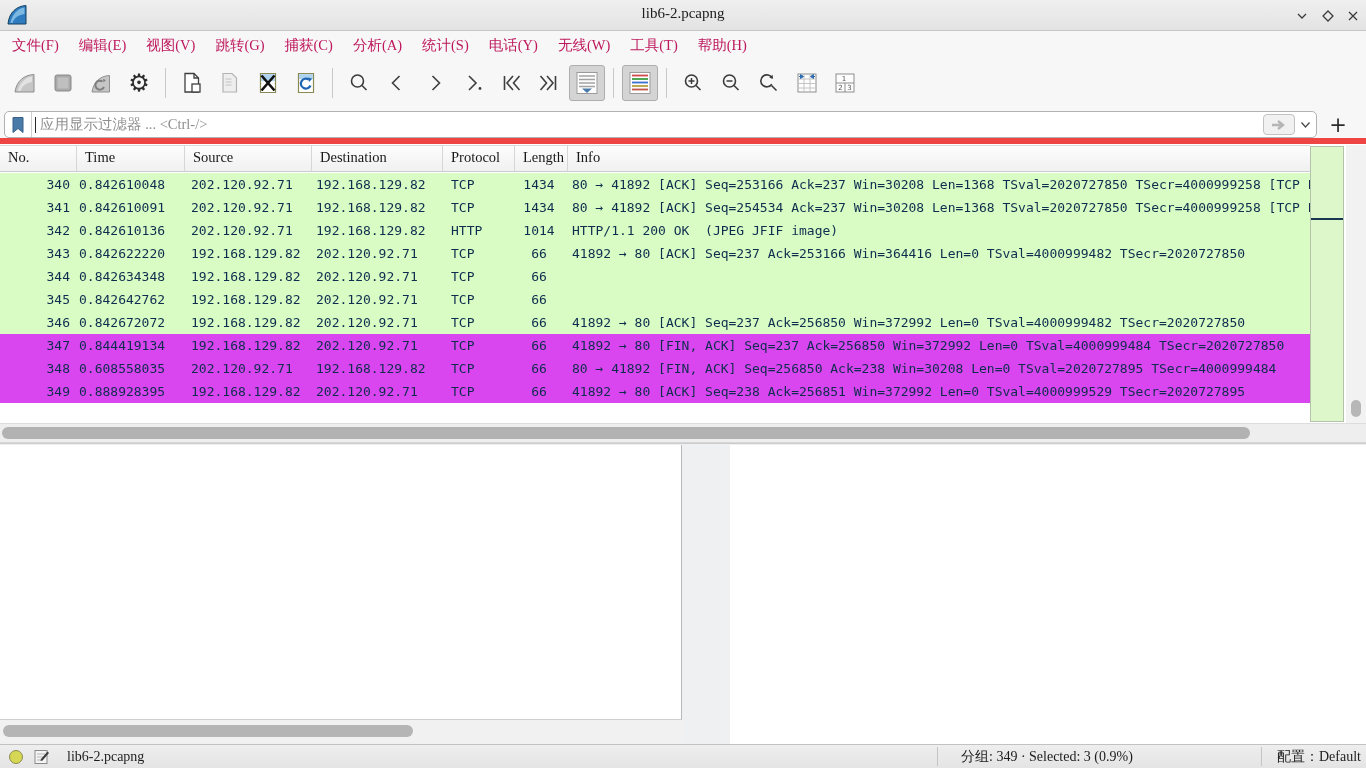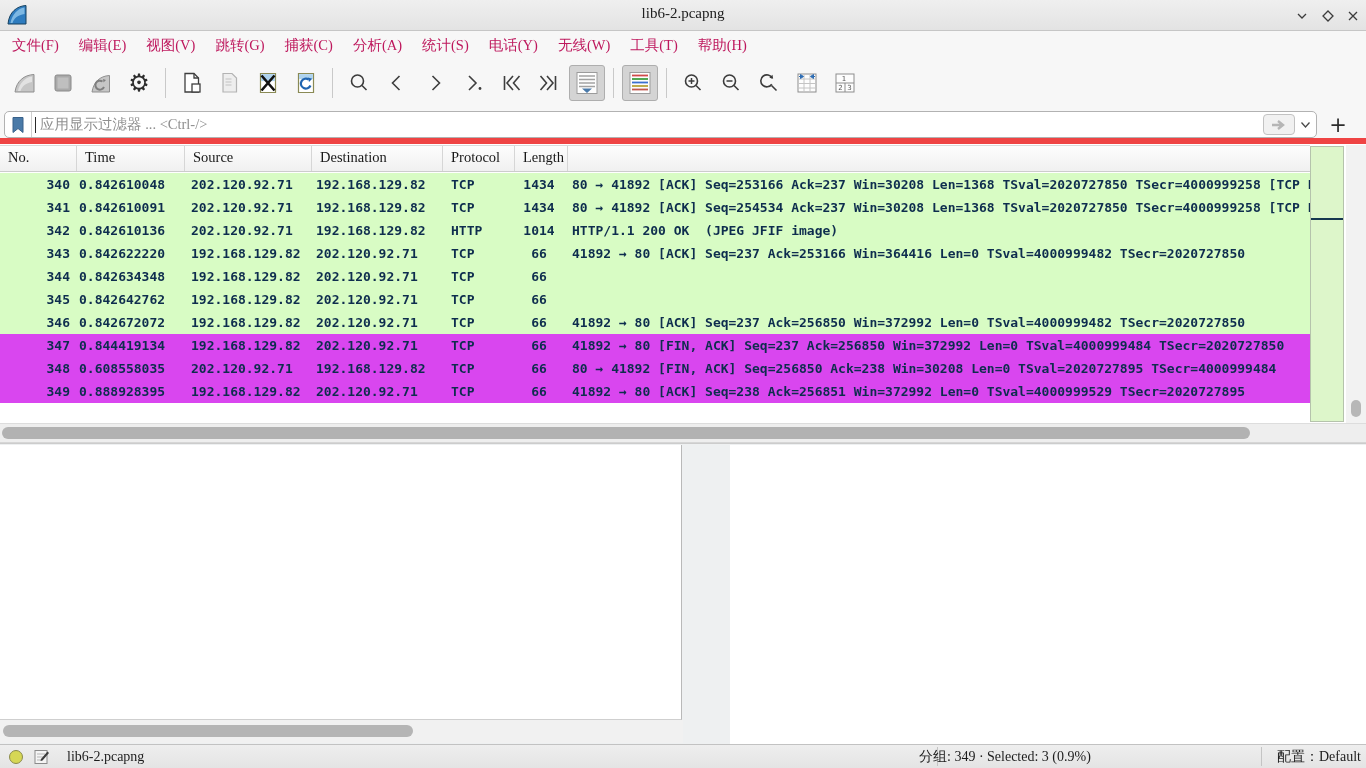--- a/index.html
+++ b/index.html
@@ -39,21 +39,21 @@
     display:flex;align-items:center;justify-content:center;margin-right:3px;flex:none;}
   .fb-dd{width:14px;display:flex;align-items:center;justify-content:center;margin-right:4px;flex:none;}
   .fb-plus{position:absolute;left:1326px;top:6px;width:24px;height:24px;display:flex;align-items:center;
     justify-content:center;font-size:21px;font-family:"DejaVu Sans",sans-serif;color:#2c2c2c;}
   
   .plist-header{position:absolute;top:145px;left:0;width:1310px;height:27px;box-sizing:border-box;
     display:grid;grid-template-columns:77px 108px 127px 131px 72px 53px 1fr;
     background:linear-gradient(#fdfdfd,#f0f0f0);border-top:1px solid #dadada;border-bottom:1px solid #cccccc;}
   .ph-cell{border-right:1px solid #d6d6d6;font-size:14.5px;color:#181818;padding:3px 0 0 8px;
     overflow:hidden;white-space:nowrap;}
-  .rows{position:absolute;top:173px;left:0;width:1310px;height:172px;font-weight:bold;}
+  .rows{position:absolute;top:173px;left:0;width:1310px;height:172px;}
   .prow{display:grid;grid-template-columns:77px 108px 127px 131px 72px 53px 1fr;height:23px;
     font-family:"DejaVu Sans Mono","Liberation Mono",monospace;font-size:13px;line-height:23px;
     color:#0e2d4e;white-space:pre;}
   .prow.green{background:#d8fcc4;}
   .prow.selected{background:#d946ef;}
   .cell{overflow:hidden;}
   .c-no{text-align:right;padding-right:7px;}
   .c-time{padding-left:2px;}
   .c-src{padding-left:6px;}
   .c-dst{padding-left:4px;}
@@ -77,21 +77,21 @@
   .d-hthumb{position:absolute;left:3px;top:5px;width:410px;height:12px;background:#b5b5b5;border-radius:6px;}
   .bytes-pane{position:absolute;left:730px;top:1px;width:636px;height:299px;background:#fff;}
   
   .statusbar{position:absolute;top:744px;left:0;width:1366px;height:24px;
     background:linear-gradient(#eeeeee,#e4e4e4);border-top:1px solid #c2c2c2;box-sizing:border-box;font-size:14px;}
   .sb-left{position:absolute;left:8px;top:0;height:23px;display:flex;align-items:center;gap:9px;}
   .sb-filename{margin-left:8px;color:#1c1c1c;}
   .sb-sep{position:absolute;top:2px;width:1px;height:19px;background:#c4c4c4;}
   .sb-sep1{left:937px;}
   .sb-sep2{left:1261px;}
-  .sb-packets{position:absolute;left:919px;top:3px;color:#1c1c1c;}
+  .sb-packets{position:absolute;left:961px;top:3px;color:#1c1c1c;}
   .sb-profile{position:absolute;left:1277px;top:3px;color:#1c1c1c;}
   svg{display:block;}
 </style>
 </head>
 <body>
 
 <div class="titlebar">
   <div class="tb-logo">
     <svg width="24" height="24" viewBox="0 0 24 24">
       <path d="M3 21 C4 9 12 3 21 2.5 L21 21 Z" fill="#2e7cbf" stroke="#16415f" stroke-width="1"></path>
@@ -297,20 +297,21 @@
   <div class="fb-plus">+</div>
 </div>
 
 <div class="plist-header">
   <div class="ph-cell">No.</div>
   <div class="ph-cell">Time</div>
   <div class="ph-cell">Source</div>
   <div class="ph-cell">Destination</div>
   <div class="ph-cell">Protocol</div>
   <div class="ph-cell">Length</div>
+  <div class="ph-cell" style="border-right:none">Info</div>
 </div>
 
 <div class="rows" id="rows">
     <div class="prow green"><div class="cell c-no">340</div><div class="cell c-time">0.842610048</div><div class="cell c-src">202.120.92.71</div><div class="cell c-dst">192.168.129.82</div><div class="cell c-proto">TCP</div><div class="cell c-len">1434</div><div class="cell c-info">80 → 41892 [ACK] Seq=253166 Ack=237 Win=30208 Len=1368 TSval=2020727850 TSecr=4000999258 [TCP P</div></div>
     <div class="prow green"><div class="cell c-no">341</div><div class="cell c-time">0.842610091</div><div class="cell c-src">202.120.92.71</div><div class="cell c-dst">192.168.129.82</div><div class="cell c-proto">TCP</div><div class="cell c-len">1434</div><div class="cell c-info">80 → 41892 [ACK] Seq=254534 Ack=237 Win=30208 Len=1368 TSval=2020727850 TSecr=4000999258 [TCP P</div></div>
     <div class="prow green"><div class="cell c-no">342</div><div class="cell c-time">0.842610136</div><div class="cell c-src">202.120.92.71</div><div class="cell c-dst">192.168.129.82</div><div class="cell c-proto">HTTP</div><div class="cell c-len">1014</div><div class="cell c-info">HTTP/1.1 200 OK  (JPEG JFIF image)</div></div>
     <div class="prow green"><div class="cell c-no">343</div><div class="cell c-time">0.842622220</div><div class="cell c-src">192.168.129.82</div><div class="cell c-dst">202.120.92.71</div><div class="cell c-proto">TCP</div><div class="cell c-len">66</div><div class="cell c-info">41892 → 80 [ACK] Seq=237 Ack=253166 Win=364416 Len=0 TSval=4000999482 TSecr=2020727850</div></div>
     <div class="prow green"><div class="cell c-no">344</div><div class="cell c-time">0.842634348</div><div class="cell c-src">192.168.129.82</div><div class="cell c-dst">202.120.92.71</div><div class="cell c-proto">TCP</div><div class="cell c-len">66</div></div>
     <div class="prow green"><div class="cell c-no">345</div><div class="cell c-time">0.842642762</div><div class="cell c-src">192.168.129.82</div><div class="cell c-dst">202.120.92.71</div><div class="cell c-proto">TCP</div><div class="cell c-len">66</div></div>
     <div class="prow green"><div class="cell c-no">346</div><div class="cell c-time">0.842672072</div><div class="cell c-src">192.168.129.82</div><div class="cell c-dst">202.120.92.71</div><div class="cell c-proto">TCP</div><div class="cell c-len">66</div><div class="cell c-info">41892 → 80 [ACK] Seq=237 Ack=256850 Win=372992 Len=0 TSval=4000999482 TSecr=2020727850</div></div>

